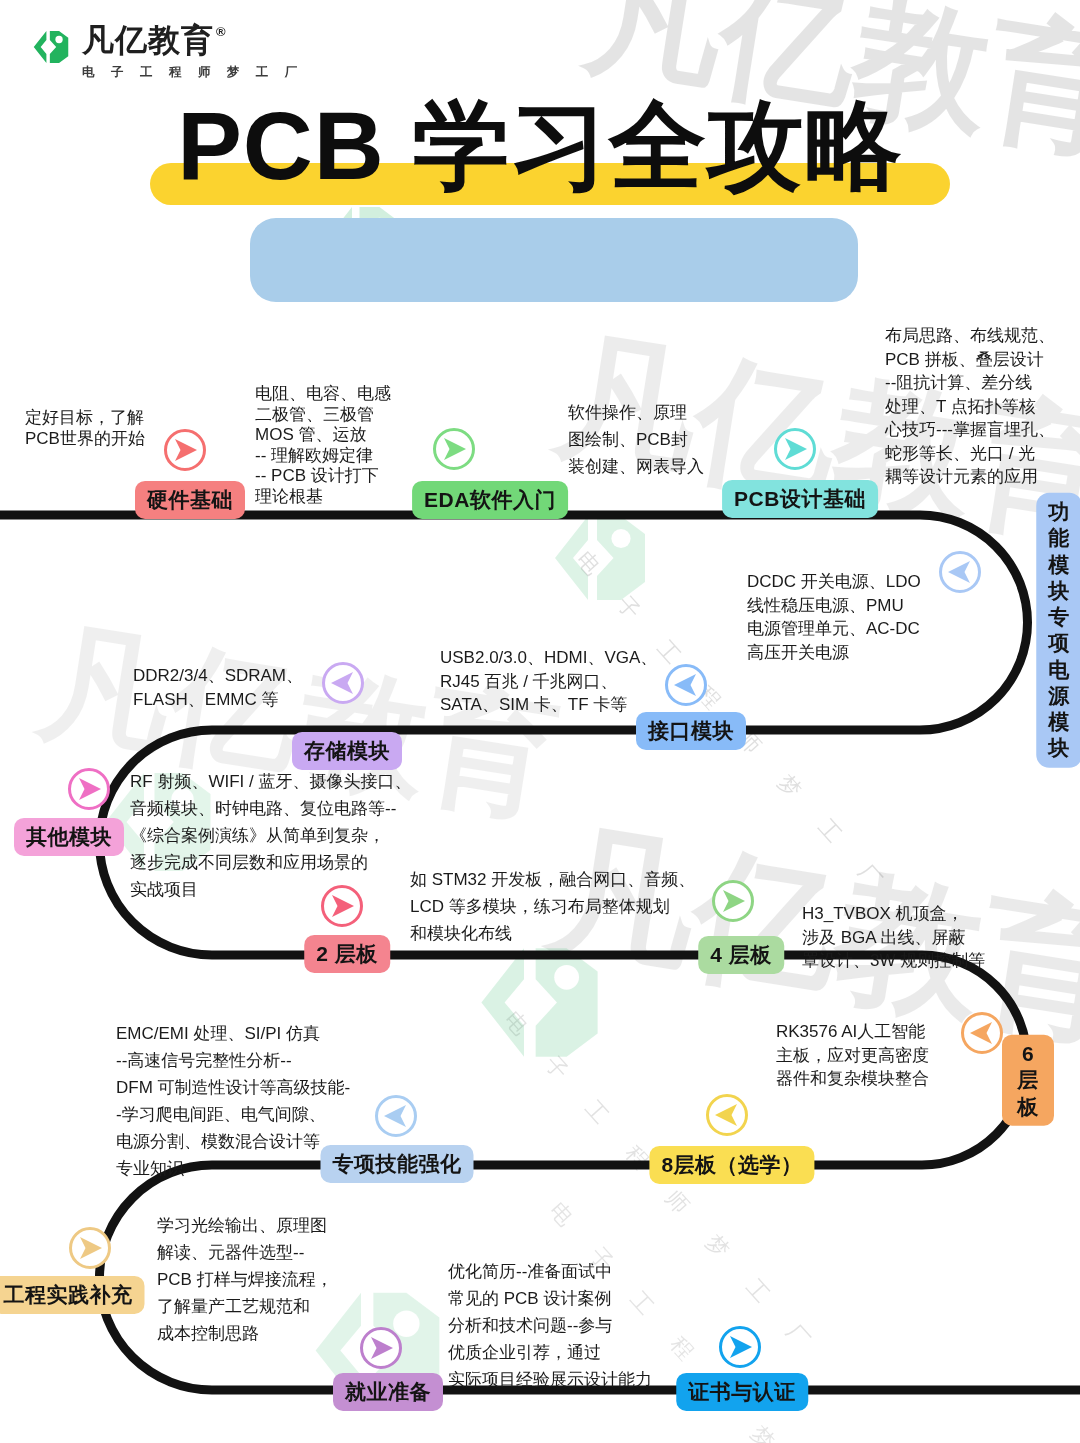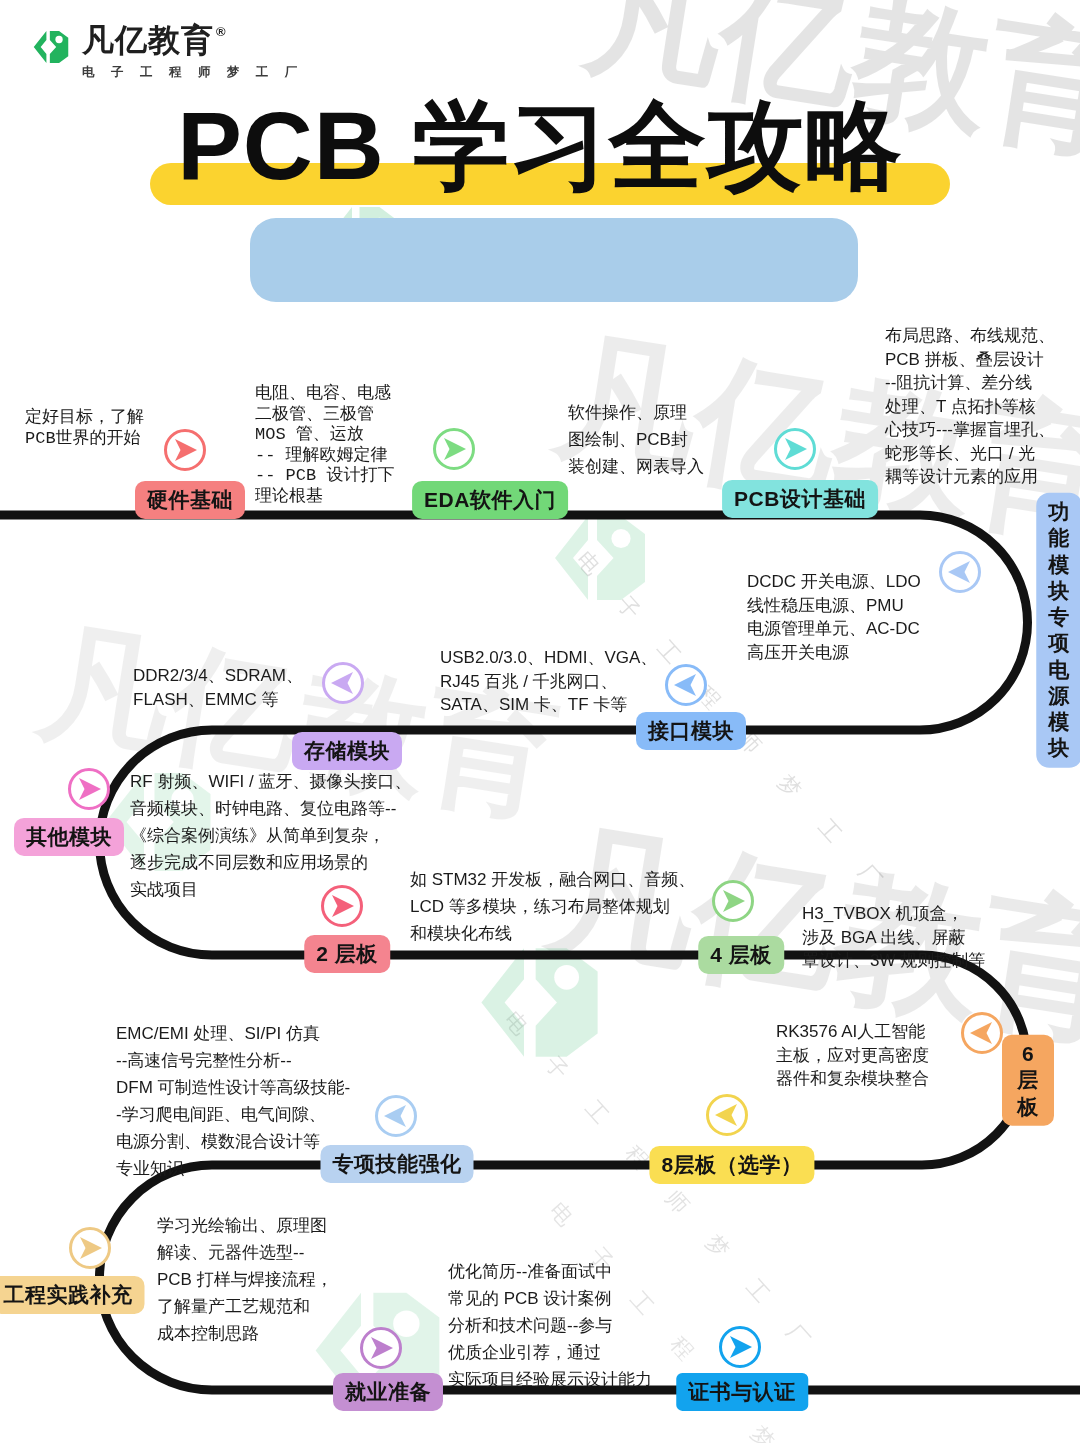--- a/index.html
+++ b/index.html
@@ -26,21 +26,21 @@
   .main-title{position:absolute;left:0;right:0;top:94px;text-align:center;font-size:97px;line-height:1.08;
               font-weight:900;color:#0d0d0d;z-index:2;letter-spacing:1px;}
   .subtitle-box{position:absolute;left:250px;top:218px;width:608px;height:84px;border-radius:26px;z-index:1;}
   .subtitle{position:absolute;left:250px;top:218px;width:608px;height:84px;line-height:84px;text-align:center;
             font-size:52px;font-weight:900;color:#0d0d0d;z-index:2;letter-spacing:1px;}
 
   .path-svg{position:absolute;left:0;top:0;z-index:1;}
 
   .txt{position:absolute;z-index:2;font-size:17px;line-height:23.5px;white-space:pre;color:#1b1b1b;font-weight:500;}
   .txt.tall{line-height:27px;}
-  .txt.tight{line-height:20.5px;font-family:Liberation Mono, monospace;}
+  .txt.tight{line-height:20.5px;}
 
   .tag{position:absolute;transform:translate(-50%,-50%);background:var(--c,#ccc);border-radius:10px;
        padding:6px 12px;font-size:21px;font-weight:800;color:#141414;text-align:center;
        white-space:pre-line;line-height:1.25;z-index:3;letter-spacing:0.5px;}
 
   .arrow{position:absolute;width:44px;height:44px;z-index:3;}
   .arrow.flip{transform:scaleX(-1);}
 </style>
 </head>
 <body>
@@ -231,15 +231,15 @@
   <div class="tag" style="left: 691px; top: 731px; --c: #88bbf8; --ac: #88bbf8;">接口模块</div>
   <div class="tag" style="left: 347px; top: 731px; margin-top: 20px; --c: #c9a9f2; --ac: #c9a9f2;">存储模块</div>
   <div class="tag" style="left: 69px; top: 837px; --c: #f4a2d9; --ac: #ef6fc4;">其他模块</div>
   <div class="tag" style="left: 347px; top: 954px; --c: #f4848f; --ac: #f4607a;">2 层板</div>
   <div class="tag" style="left: 741px; top: 955px; --c: #abdba0; --ac: #8ed584;">4 层板</div>
   <div class="tag" style="left: 1028px; top: 1080px; --c: #f5a660; --ac: #f5a660;">6 层板</div>
   <div class="tag" style="left: 732px; top: 1165px; --c: #fade52; --ac: #f2d44e;">8层板（选学）</div>
   <div class="tag" style="left: 397px; top: 1164px; --c: #b8d2f0; --ac: #a9cdf2;">专项技能强化</div>
   <div class="tag" style="left: 68px; top: 1295px; --c: #f5d491; --ac: #eec984;">工程实践补充</div>
   <div class="tag" style="left: 388px; top: 1392px; --c: #c48fd2; --ac: #bd7fcd;">就业准备</div>
-  <div class="tag" style="left: 742px; top: 1392px; border-radius: 6px; --c: #12a3ee; --ac: #12a3ee;">证书与认证</div>
+  <div class="tag" style="left: 742px; top: 1392px; --c: #12a3ee; --ac: #12a3ee;">证书与认证</div>
 
 </div>
 
 </body></html>

